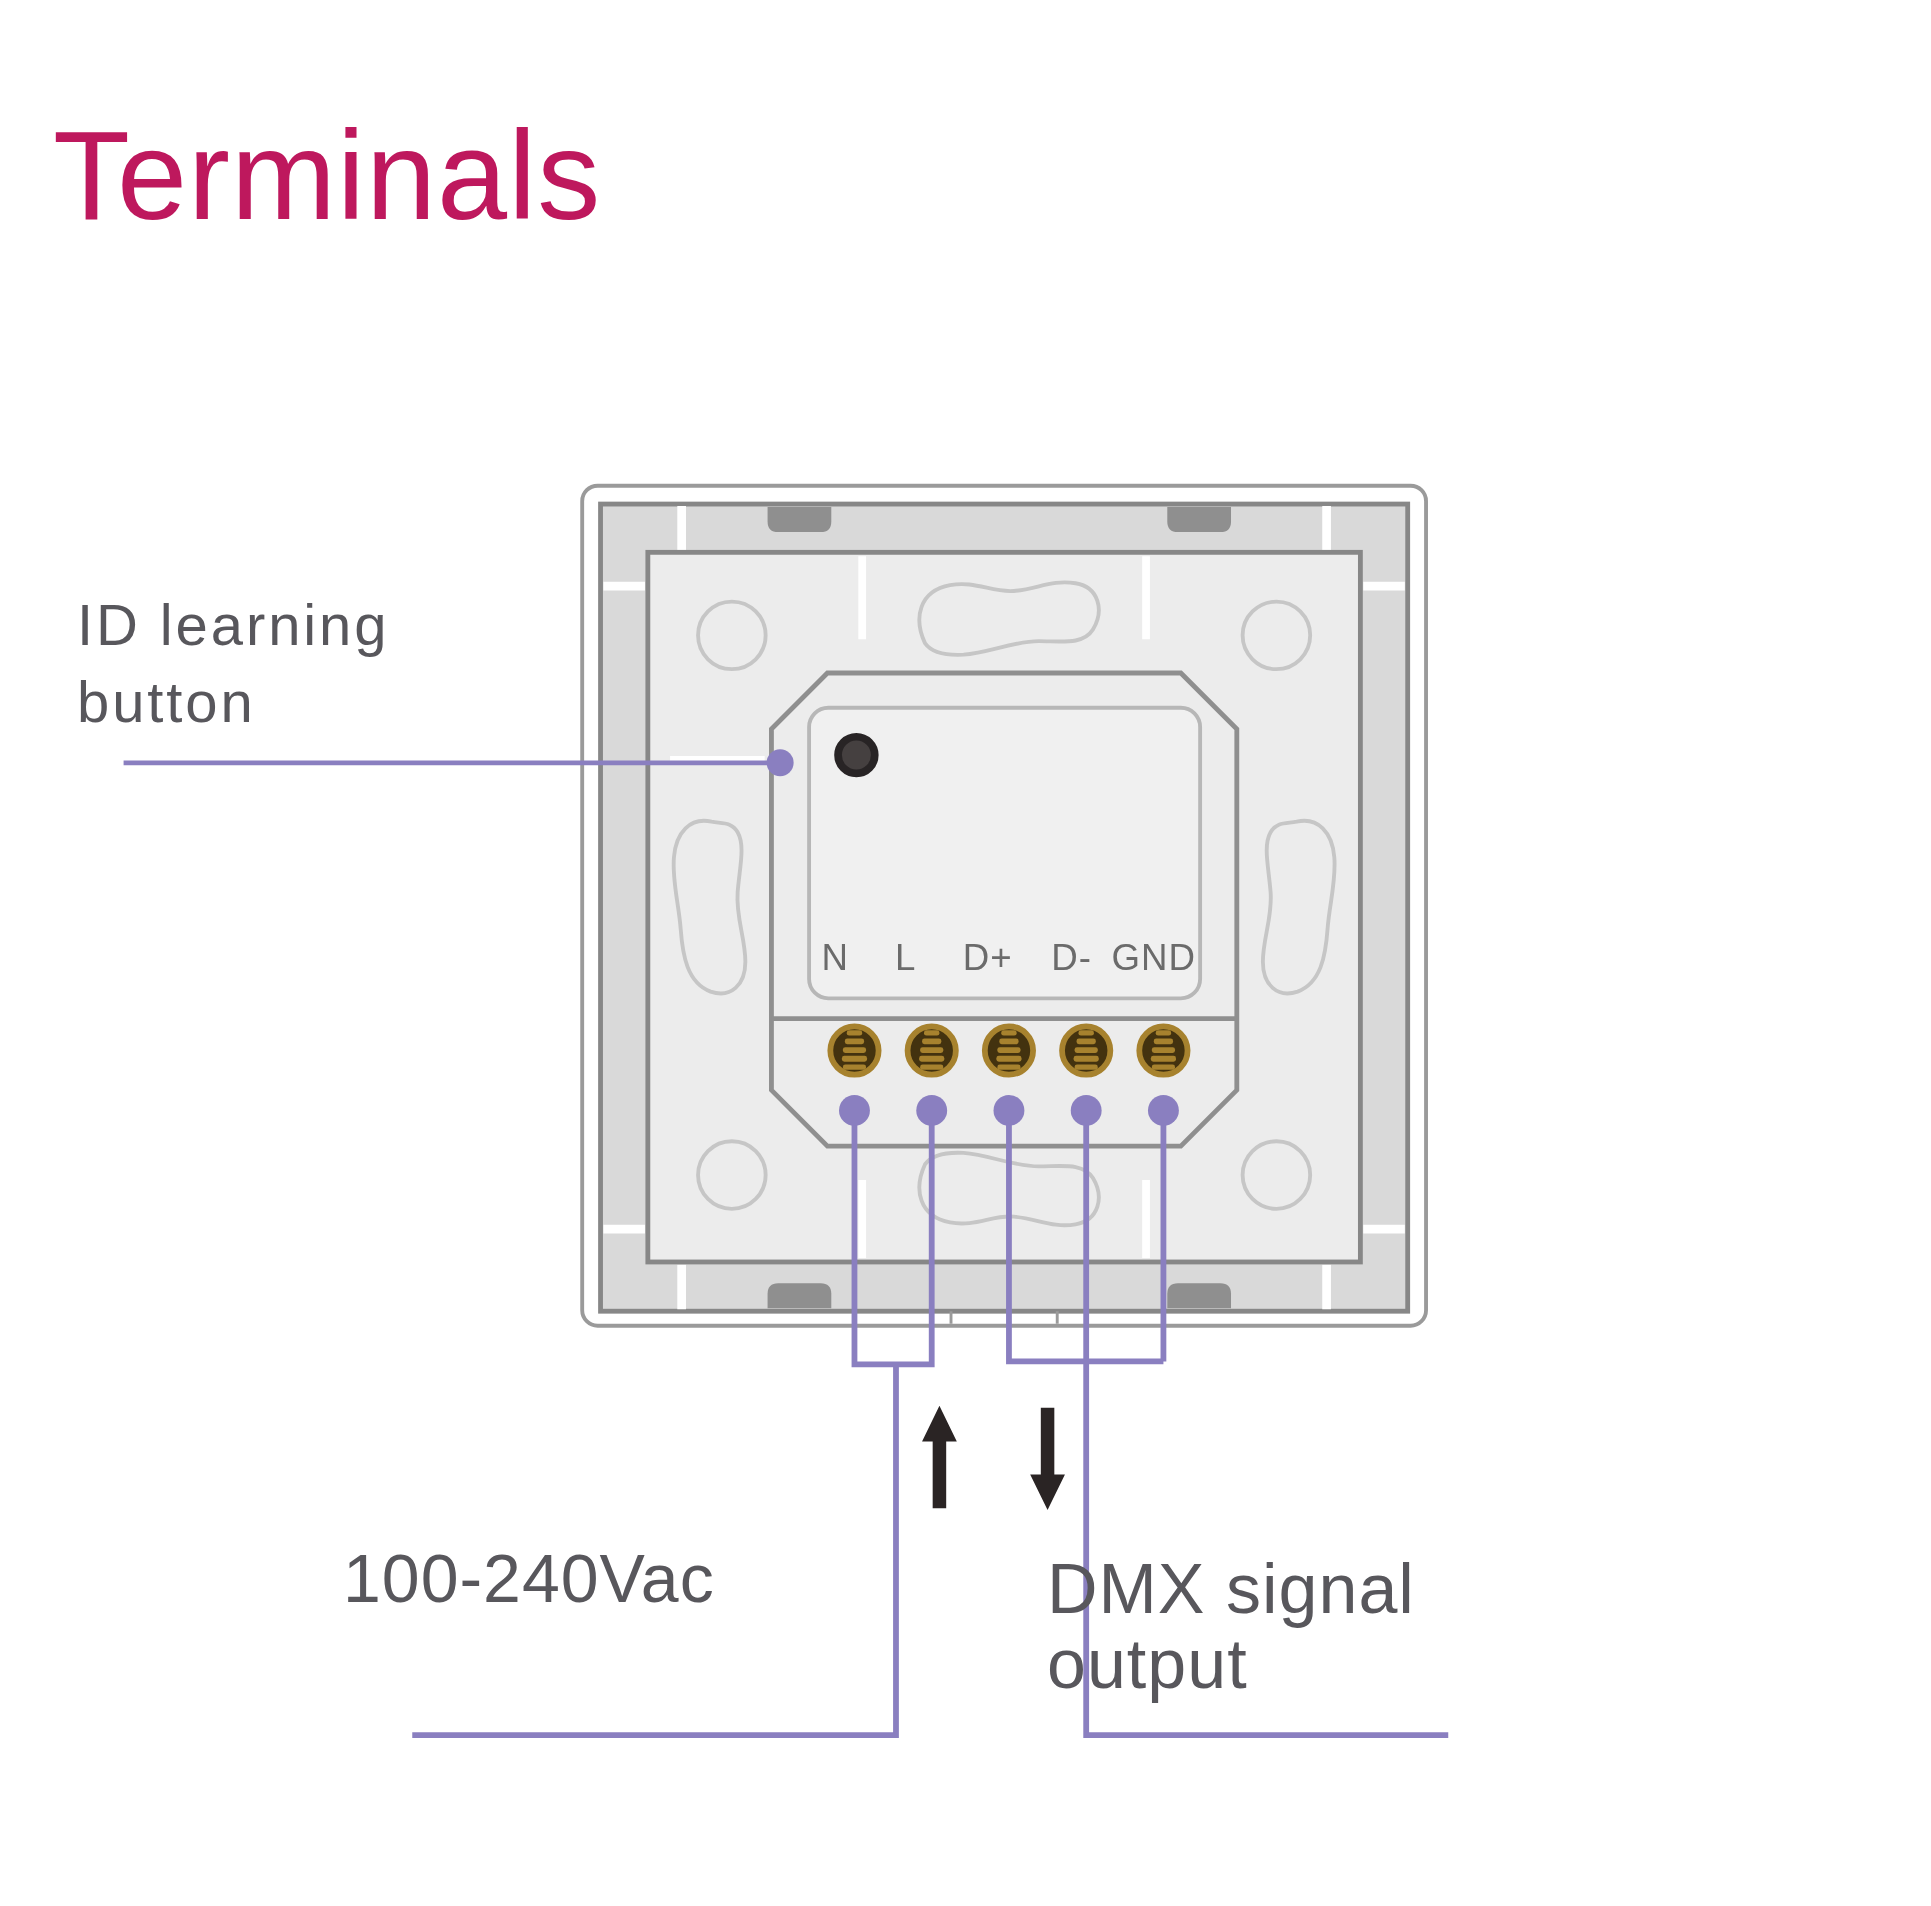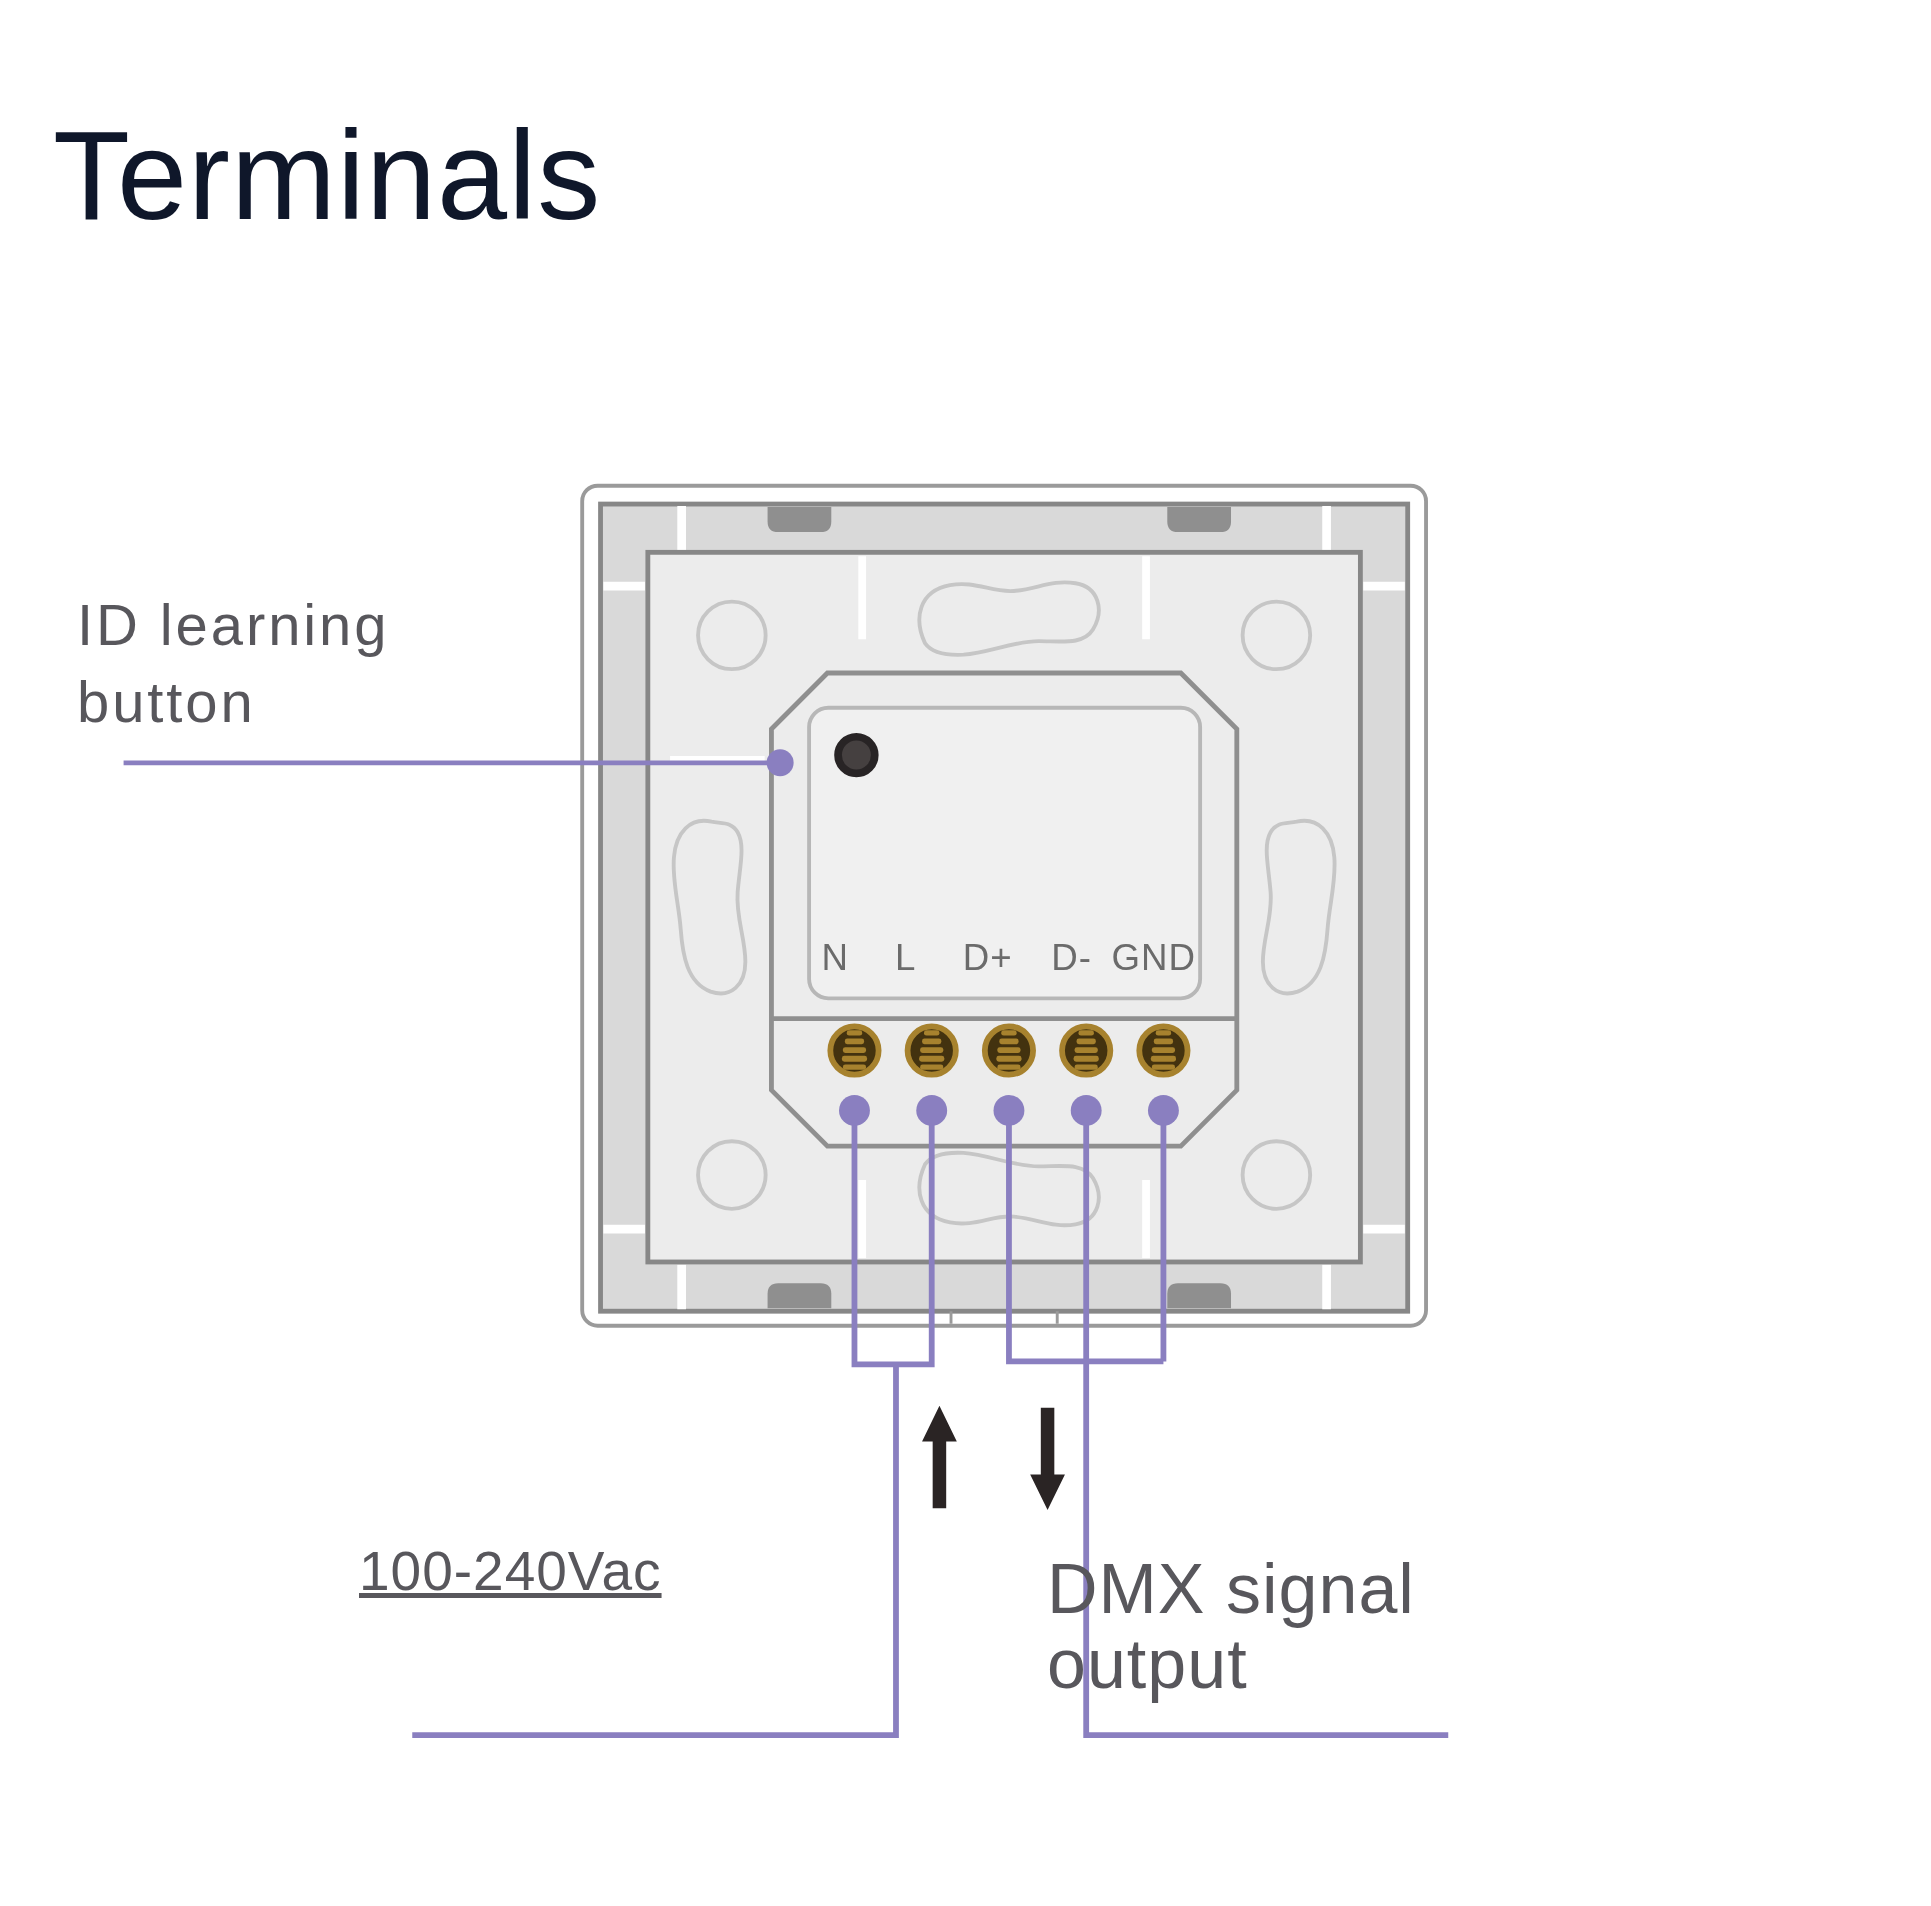--- a/index.html
+++ b/index.html
@@ -17,45 +17,44 @@
   }
   .title {
     position: absolute;
     left: 53px;
     top: 113px;
     margin: 0;
     font-size: 126px;
     line-height: 1;
     font-weight: 300;
     letter-spacing: 1px;
-    color: #0f172a;
+    color: #be185d;
     white-space: nowrap;
   }
   .callout {
     position: absolute;
     color: #58575c;
     font-weight: 300;
     white-space: nowrap;
   }
   .callout-id {
     left: 77px;
     top: 586px;
     width: 483px;
     font-size: 58px;
     line-height: 1.33;
     letter-spacing: 2.9px;
   }
   .callout-power {
-    left: 359px;
+    left: 343px;
     top: 1542px;
     width: 483px;
-    font-size: 55px;
+    font-size: 68px;
     line-height: 1.07;
     letter-spacing: 1px;
-    text-decoration: underline;
   }
   .callout-dmx {
     left: 1047px;
     top: 1552px;
     width: 483px;
     font-size: 70px;
     line-height: 1.07;
     letter-spacing: 1px;
   }
   svg.diagram {

